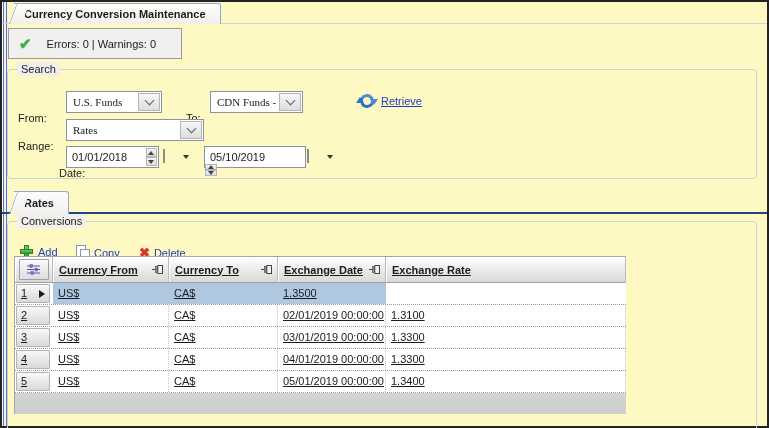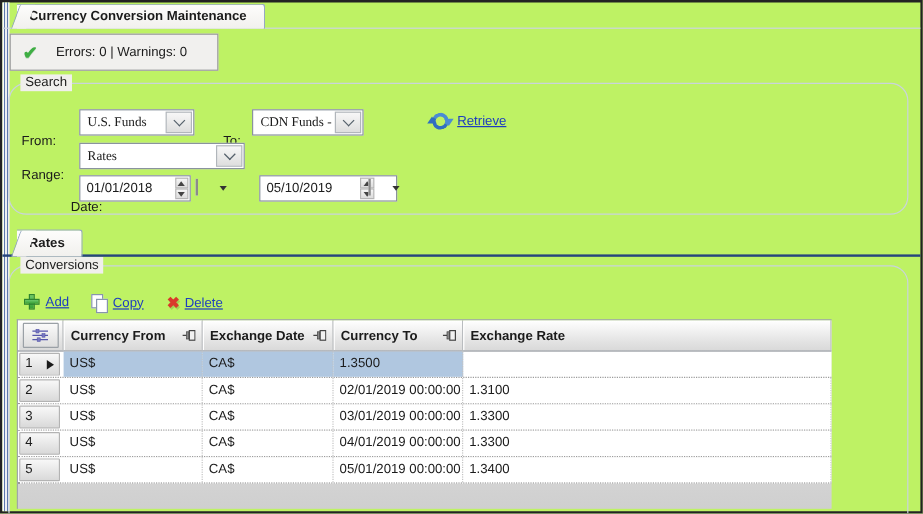--- a/index.html
+++ b/index.html
@@ -1,18 +1,18 @@
 <!DOCTYPE html>
 <html style="--accent-line: #26457d; --selected-row: #b0c7e0; --link: #1d3dc0; --green: #3fae44; --red: #d9392b;"><head>
 <meta charset="utf-8">
 <style>
   html,body { margin:0; padding:0; background:#888; }
   .window {
     position:relative; width:769px; height:428px;
-    background:#bef264;
+    background:#fef9c3;
     box-shadow: inset 0 0 0 2px #232323;
     font-family:"Liberation Sans", sans-serif;
     font-size:11px; color:#1b1b1b;
     overflow:hidden;
   }
 
   
   .left-accent {
     position:absolute; left:2px; top:2px; bottom:2px; width:6px;
     background:linear-gradient(to right,#fbfbfb 0 1px,#5c79ad 1px 2px,#eef0f2 2px 4px,#5c79ad 4px 5px,#f0efec 5px);
@@ -39,21 +39,21 @@
   
   .status-box {
     position:absolute; left:8px; top:28px; width:172px; height:29px;
     border:1px solid #9b9b9b; background:#f1f0ee;
     display:flex; align-items:center;
   }
   .check-glyph { color:var(--green); font-size:15px; font-weight:bold; margin-left:10px; text-shadow:0 1px 0 #2c7c2c33; }
   .status-text { margin-left:15px; }
 
   
-  .groupbox { position:absolute; border:1px solid #c9d3dc; border-radius:15px; }
+  .groupbox { position:absolute; border:1px solid #c9d3dc; border-radius:4px; }
   .groupbox .legend {
     position:absolute; top:-8px; left:9px; background:#f0efec; padding:0 4px; line-height:14px;
   }
 
   
   .field-label { position:absolute; line-height:14px;margin-top:16px; }
   .combo {
     position:absolute; height:22px; box-sizing:border-box;
     background:#fff; border:1px solid #8a939e;
     display:flex; align-items:stretch; overflow:hidden;
@@ -101,25 +101,26 @@
 
   .copyic { position:relative; width:14px; height:15px; }
   .copyic::before { content:""; position:absolute; left:0; top:0; width:8px; height:10px; background:#fff; border:1px solid #8795ad; }
   .copyic::after { content:""; position:absolute; left:4px; top:4px; width:8px; height:10px; background:#fff; border:1px solid #8795ad; }
 
   .delglyph { color:var(--red); font-size:13px; font-weight:bold; text-shadow:1px 1px 0 #00000022; }
 
   
   .grid {
     --cols: 38px 116px 109px 108px 1fr;
-    position:absolute; left:14px; top:266px; width:679px; height:158px;
+    position:absolute; left:14px; top:256px; width:612px; height:158px;
     box-sizing:border-box;
     border:1px solid #a0a6ac; border-bottom:none; border-right:none;
     background:linear-gradient(#ebebeb,#cfcfcf);
     overflow:hidden;
+    text-decoration:underline;
   }
   .grid-header { display:grid; grid-template-columns:var(--cols); height:26px; }
   .hcell {
     background:linear-gradient(#ffffff,#e3e3e3 70%,#d9d9d9);
     border-right:1px solid #b9bcbf; border-bottom:1px solid #9aa0a6;
     box-shadow:inset 1px 1px 0 #ffffff;
     display:flex; align-items:center; overflow:hidden; white-space:nowrap;
   }
   .hcell .hlabel { font-weight:bold; padding-left:6px; }
   .hcell .pin { margin-left:auto; margin-right:5px; display:flex; }
@@ -204,21 +205,21 @@
           <span class="tri-up"></span>
         </span>
       <span class="sbtn">
           <span class="tri-down"></span>
         </span>
     </span>
   </div>
   <span class="calbtn" style="left:163px; top:150px;"><span class="cal"></span></span>
   <span class="drop-arrow" style="left:183px; top:155px;"></span>
 
-  <div class="datebox" style="left:216px; top:146px; width:115px;">
+  <div class="datebox" style="left:204px; top:146px; width:102px;flex-direction:column;">
     <span class="dval">05/10/2019</span>
     <span class="spin">
       <span class="sbtn">
           <span class="tri-up"></span>
         </span>
       <span class="sbtn">
           <span class="tri-down"></span>
         </span>
     </span>
   </div>
@@ -268,40 +269,40 @@
     <span class="hlabel">Currency From</span>
     <span class="pin">
       <svg width="11" height="11" viewBox="0 0 11 11">
         <line x1="0" y1="5.5" x2="3.5" y2="5.5" stroke="#444" stroke-width="1"></line>
         <rect x="3.5" y="2.5" width="2" height="6" fill="#8a8a8a" stroke="#444" stroke-width="0.6"></rect>
         <rect x="5.8" y="1.5" width="4.7" height="8" fill="#f2f2f2" stroke="#444" stroke-width="1"></rect>
       </svg>
     </span>
   </div>
         <div class="hcell">
+    <span class="hlabel">Currency To</span>
+    <span class="pin">
+      <svg width="11" height="11" viewBox="0 0 11 11">
+        <line x1="0" y1="5.5" x2="3.5" y2="5.5" stroke="#444" stroke-width="1"></line>
+        <rect x="3.5" y="2.5" width="2" height="6" fill="#8a8a8a" stroke="#444" stroke-width="0.6"></rect>
+        <rect x="5.8" y="1.5" width="4.7" height="8" fill="#f2f2f2" stroke="#444" stroke-width="1"></rect>
+      </svg>
+    </span>
+  </div>
+        <div class="hcell">
     <span class="hlabel">Exchange Date</span>
     <span class="pin">
       <svg width="11" height="11" viewBox="0 0 11 11">
         <line x1="0" y1="5.5" x2="3.5" y2="5.5" stroke="#444" stroke-width="1"></line>
         <rect x="3.5" y="2.5" width="2" height="6" fill="#8a8a8a" stroke="#444" stroke-width="0.6"></rect>
         <rect x="5.8" y="1.5" width="4.7" height="8" fill="#f2f2f2" stroke="#444" stroke-width="1"></rect>
       </svg>
     </span>
   </div>
         <div class="hcell">
-    <span class="hlabel">Currency To</span>
-    <span class="pin">
-      <svg width="11" height="11" viewBox="0 0 11 11">
-        <line x1="0" y1="5.5" x2="3.5" y2="5.5" stroke="#444" stroke-width="1"></line>
-        <rect x="3.5" y="2.5" width="2" height="6" fill="#8a8a8a" stroke="#444" stroke-width="0.6"></rect>
-        <rect x="5.8" y="1.5" width="4.7" height="8" fill="#f2f2f2" stroke="#444" stroke-width="1"></rect>
-      </svg>
-    </span>
-  </div>
-        <div class="hcell">
     <span class="hlabel">Exchange Rate</span>
 
   </div>
       </div>
     <div>
 
     <div class="grid-row selected">
     <div class="row-selector">
       <span class="row-num">1</span>
       <span class="row-arrow"></span>

